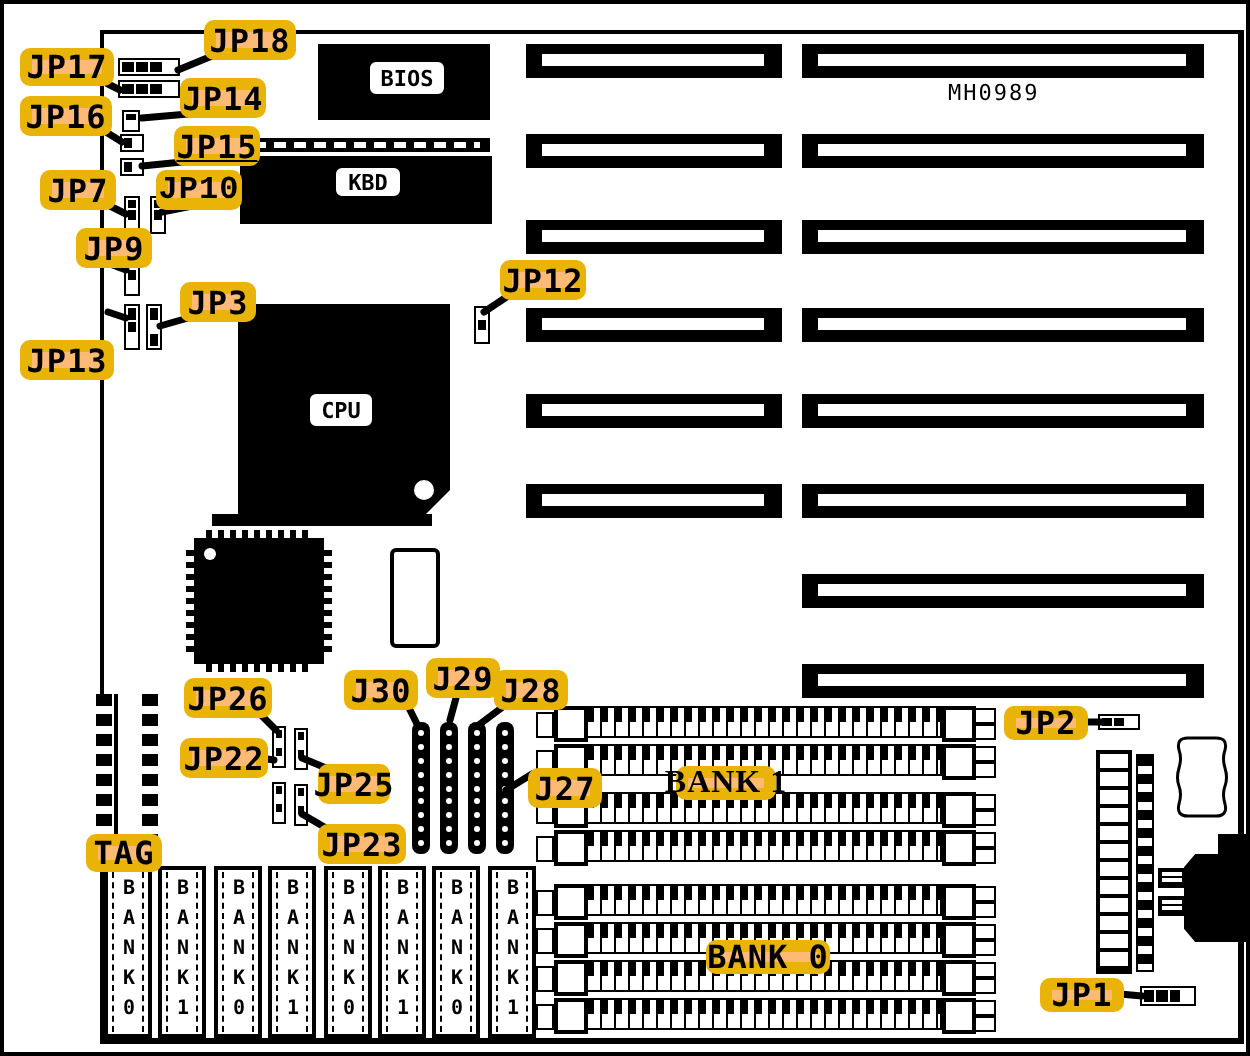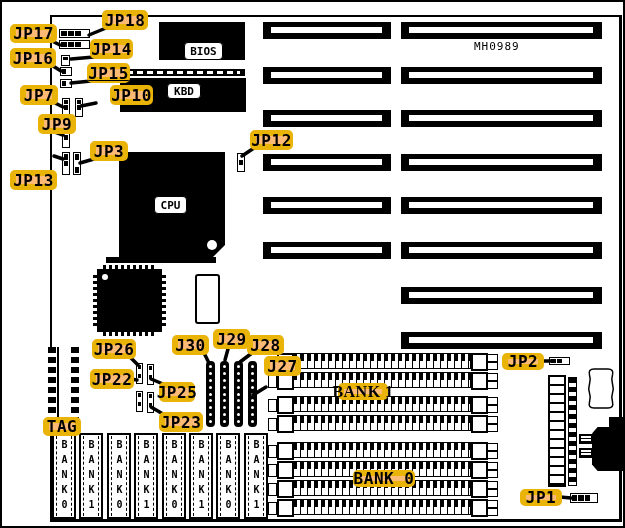--- a/index.html
+++ b/index.html
@@ -57,21 +57,21 @@
   .kstub{background:repeating-linear-gradient(180deg,#fff 0 2px,#000 2px 3px);border:2px solid #000;z-index:11}
   .model{font-size:11px;letter-spacing:1px;z-index:12;white-space:nowrap}
 </style>
 </head>
 <body>
 
 <div id="stage">
   <div class="abs" id="board"></div>
 
   <div class="abs chip" style="left:157px;top:20px;width:86px;height:38px"></div>
-  <div class="abs chip-label" style="left:182px;top:40px;width:39px;height:18px">BIOS</div>
+  <div class="abs chip-label" style="left:182px;top:28px;width:39px;height:18px">BIOS</div>
 
   <div class="abs kbd-band" style="left:118px;top:67px;width:125px;height:7px">
     <div class="kbd-dash"></div>
   </div>
   <div class="abs chip" style="left:118px;top:76px;width:126px;height:34px"></div>
   <div class="abs chip-label" style="left:165px;top:81px;width:34px;height:16px">KBD</div>
 
   <div class="abs chip" id="cpu" style="left:117px;top:150px;width:106px;height:108px"></div>
   <div class="abs chip-label" style="left:152px;top:194px;width:33px;height:18px">CPU</div>
   <div class="abs dot" style="left:205px;top:238px;width:10px;height:10px"></div>
@@ -131,33 +131,33 @@
       <line x1="264" y1="385" x2="251" y2="393" stroke="#000" stroke-width="3.5" stroke-linecap="round"></line>
       <line x1="541" y1="359" x2="549" y2="359" stroke="#000" stroke-width="3.5" stroke-linecap="round"></line>
       <line x1="558" y1="495" x2="569" y2="496" stroke="#000" stroke-width="3.5" stroke-linecap="round"></line>
     </svg>
 <div class="abs callout" style="left: 100px; top: 8px; width: 46px; height: 20px;">JP18</div>
     <div class="abs callout" style="left: 8px; top: 22px; width: 47px; height: 19px; text-align: right;">JP17</div>
     <div class="abs callout" style="left: 88px; top: 37px; width: 43px; height: 20px;">JP14</div>
     <div class="abs callout" style="left: 8px; top: 46px; width: 46px; height: 20px;">JP16</div>
     <div class="abs callout" style="left: 85px; top: 61px; width: 43px; height: 20px; text-decoration: underline;">JP15</div>
     <div class="abs callout" style="left: 18px; top: 83px; width: 38px; height: 20px;">JP7</div>
-    <div class="abs callout" style="left: 108px; top: 83px; width: 43px; height: 20px;">JP10</div>
+    <div class="abs callout" style="left: 76px; top: 83px; width: 43px; height: 20px; font-family: Liberation Mono, monospace;">JP10</div>
     <div class="abs callout" style="left: 18px; top: 112px; width: 38px; height: 20px; margin-left: 18px;">JP9</div>
     <div class="abs callout" style="left: 8px; top: 136px; width: 47px; height: 20px; margin-top: 32px;">JP13</div>
     <div class="abs callout" style="left: 88px; top: 139px; width: 38px; height: 20px;">JP3</div>
     <div class="abs callout" style="left: 248px; top: 128px; width: 43px; height: 20px;">JP12</div>
     <div class="abs callout" style="left: 90px; top: 337px; width: 44px; height: 20px;">JP26</div>
     <div class="abs callout" style="left: 88px; top: 367px; width: 44px; height: 20px;">JP22</div>
     <div class="abs callout" style="left: 157px; top: 380px; width: 36px; height: 20px;">JP25</div>
     <div class="abs callout" style="left: 157px; top: 410px; width: 44px; height: 20px;">JP23</div>
     <div class="abs callout" style="left: 170px; top: 333px; width: 37px; height: 20px;">J30</div>
     <div class="abs callout" style="left: 211px; top: 327px; width: 37px; height: 20px;">J29</div>
     <div class="abs callout" style="left: 245px; top: 333px; width: 37px; height: 20px;">J28</div>
-    <div class="abs callout" style="left: 262px; top: 354px; width: 37px; height: 20px;">J27</div>
+    <div class="abs callout" style="left: 262px; top: 382px; width: 37px; height: 20px;">J27</div>
     <div class="abs callout" style="left: 500px; top: 351px; width: 42px; height: 17px;">JP2</div>
     <div class="abs callout" style="left: 518px; top: 487px; width: 42px; height: 17px;">JP1</div>
     <div class="abs callout" style="left: 41px; top: 383px; width: 38px; height: 19px; margin-top: 32px;">TAG</div>
     <div class="abs callout" style="left: 336px; top: 381px; width: 50px; height: 17px; font-family: Liberation Serif, serif;">BANK 1</div>
     <div class="abs callout" style="left: 351px; top: 468px; width: 62px; height: 17px;">BANK 0</div>
     <div class="abs slot" style="left: 261px; top: 20px; width: 128px; height: 17px;">
       <div class="slot-bar"></div>
     </div>
     <div class="abs slot" style="left: 261px; top: 65px; width: 128px; height: 17px;">
       <div class="slot-bar"></div>

